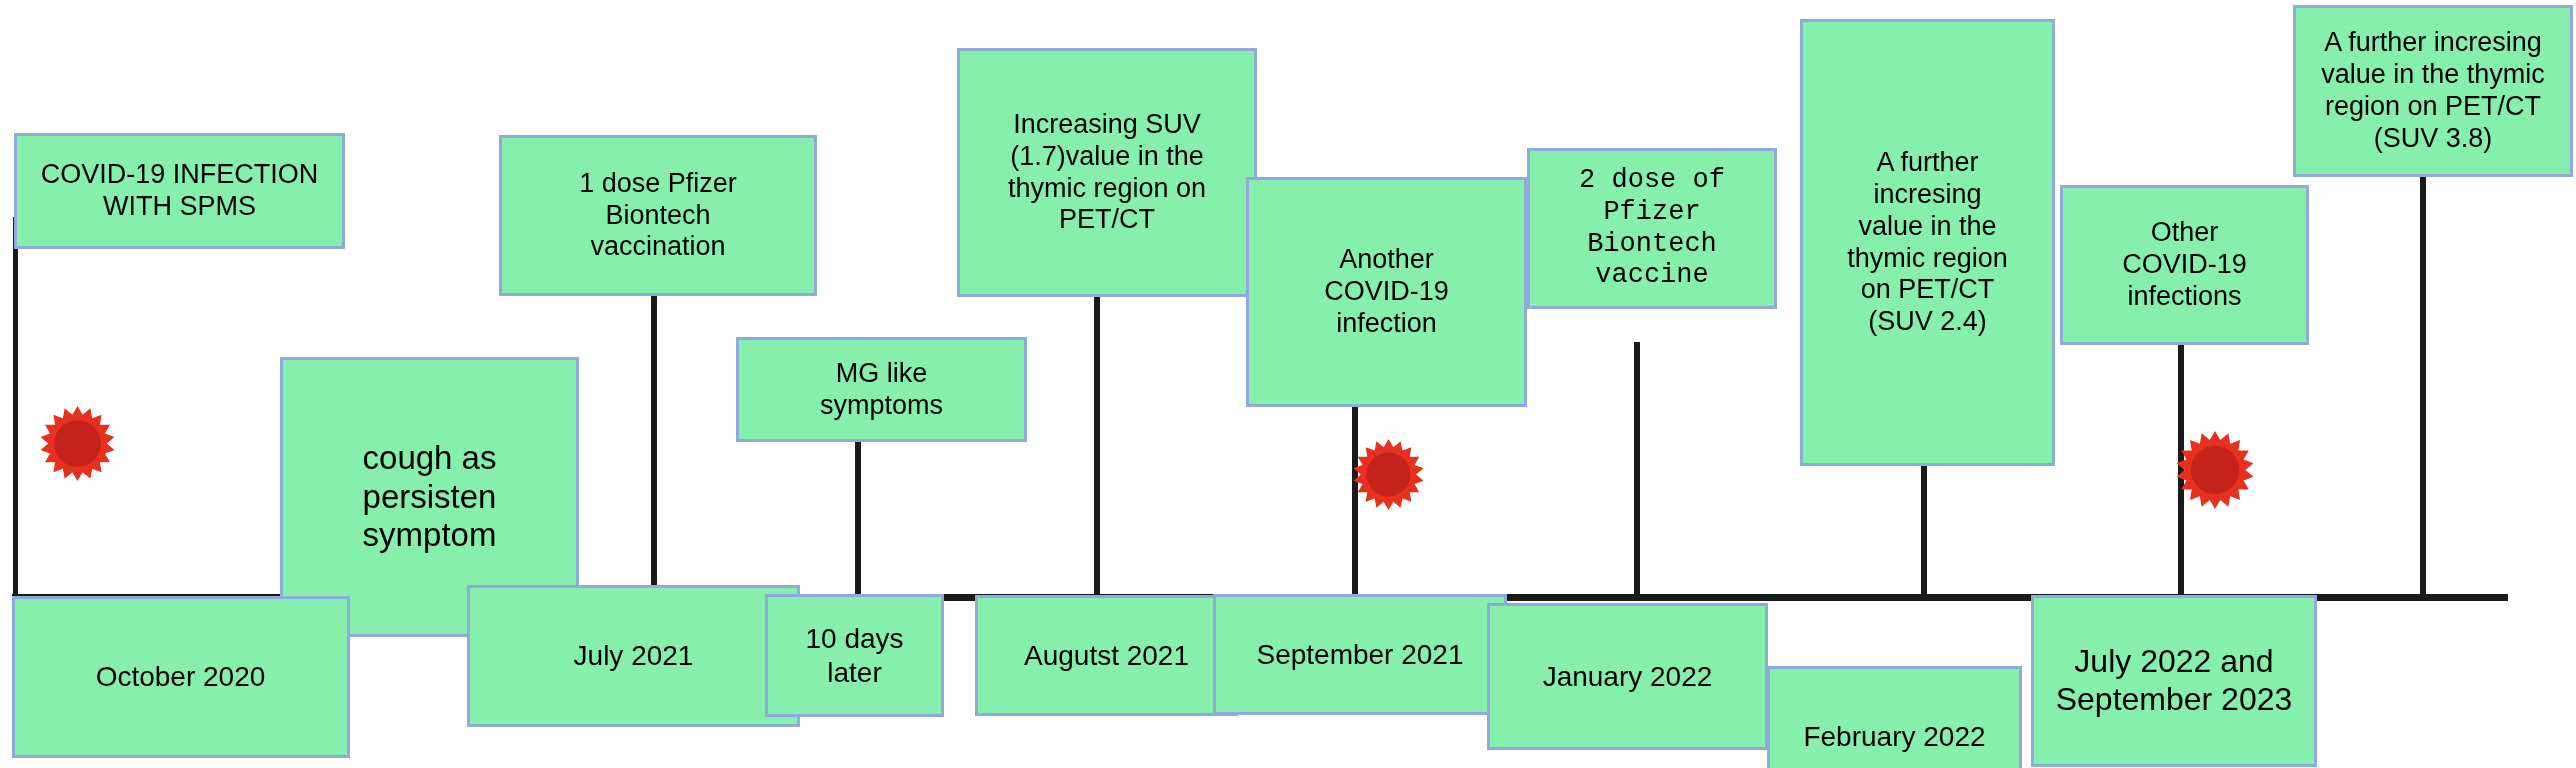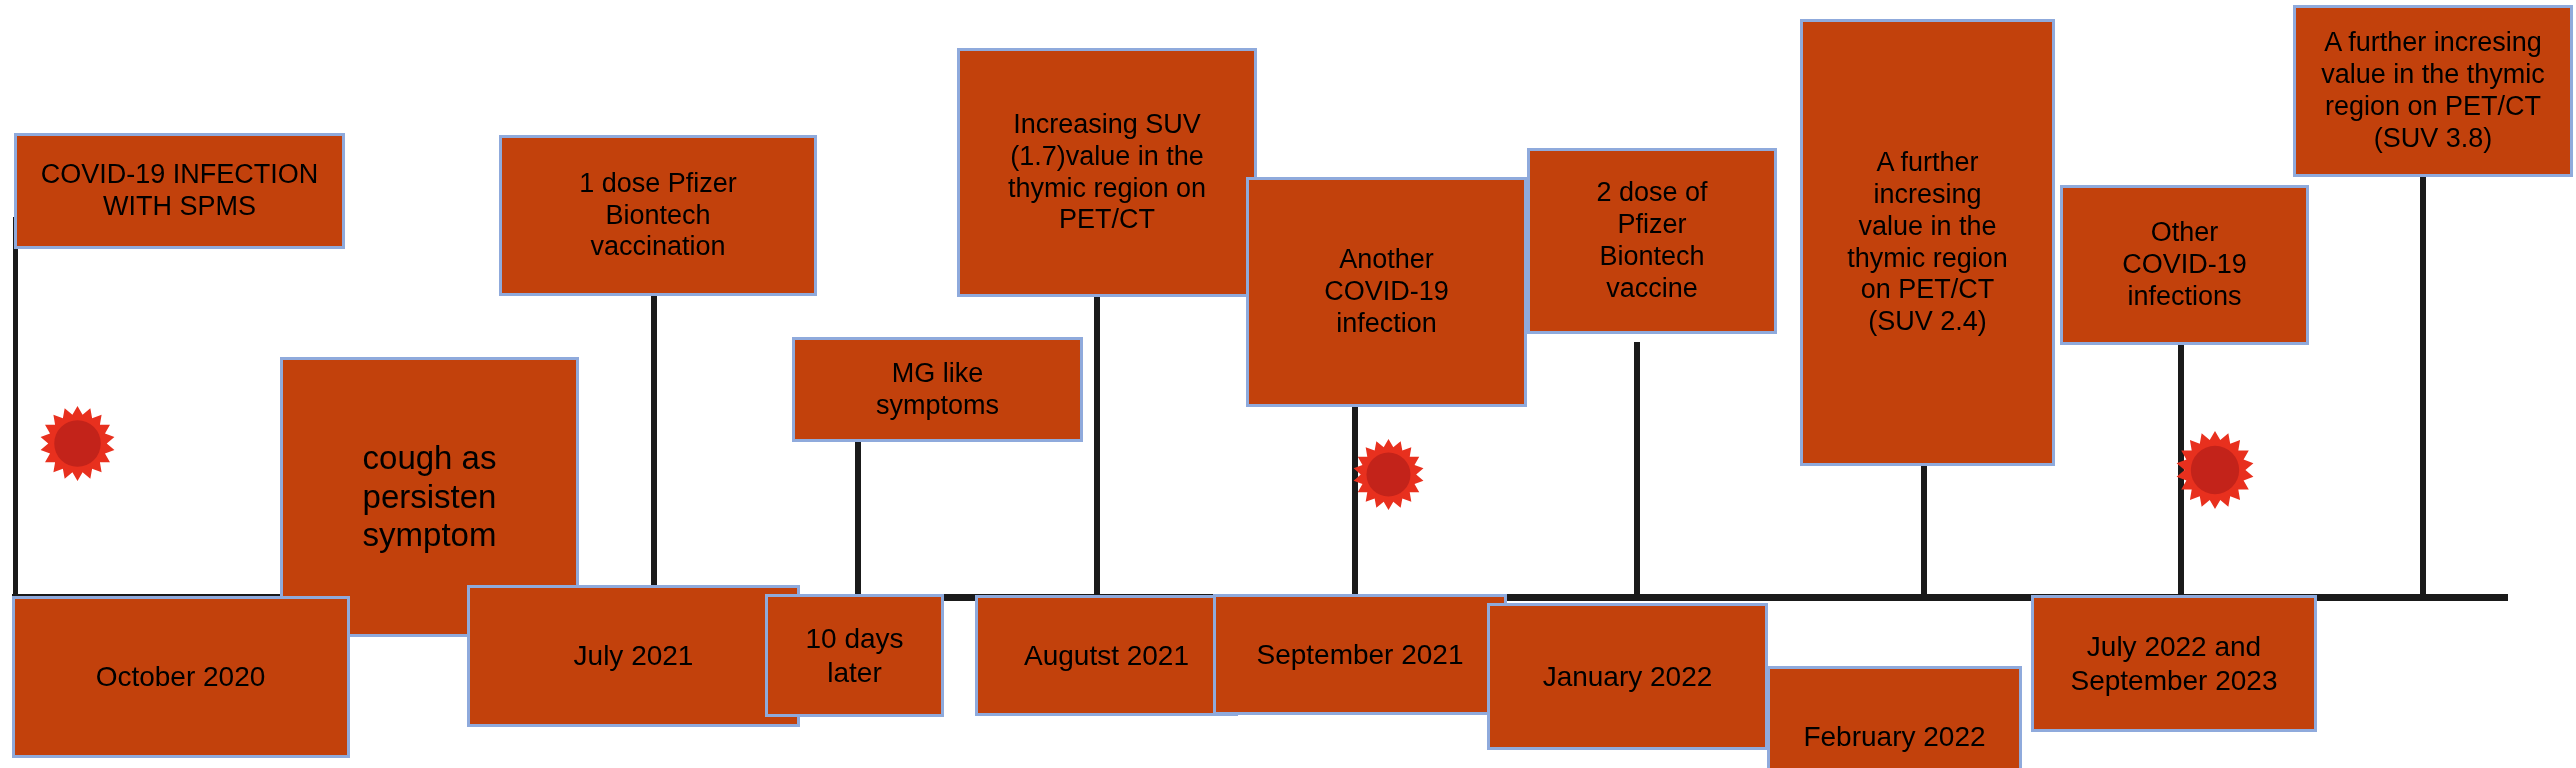--- a/index.html
+++ b/index.html
@@ -15,21 +15,21 @@
     width: 2576px;
     height: 768px;
     background: #ffffff;
     overflow: hidden;
   }
 
   
   .card {
     position: absolute;
     box-sizing: border-box;
-    background: #c2410c;
+    background: #86efac;
     border: 3.8px solid #8faadc;
     display: flex;
     align-items: center;
     justify-content: center;
     text-align: center;
     color: #000000;
     line-height: 1.18;
     white-space: pre-line;
     padding: 2.6px 5.1px;
   }
@@ -75,30 +75,30 @@
 
   <div id="events-layer">
       <div class="card" style="left: 14px; top: 101px; width: 331px; height: 116px; font-size: 27px; margin-top: 32px;">COVID-19 INFECTION
 WITH SPMS</div>
       <div class="card" style="left: 280px; top: 357px; width: 299px; height: 280px; font-size: 33px; text-align: right;">cough as
 persisten
 symptom</div>
       <div class="card" style="left: 499px; top: 135px; width: 318px; height: 161px; font-size: 27px;">1 dose Pfizer
 Biontech
 vaccination</div>
-      <div class="card" style="left: 792px; top: 337px; width: 291px; height: 105px; font-size: 27px;">MG like
+      <div class="card" style="left: 736px; top: 337px; width: 291px; height: 105px; font-size: 27px;">MG like
 symptoms</div>
       <div class="card" style="left: 957px; top: 48px; width: 300px; height: 249px; font-size: 27px;">Increasing SUV
 (1.7)value in the
 thymic region on
 PET/CT</div>
       <div class="card" style="left: 1246px; top: 177px; width: 281px; height: 230px; font-size: 27px;">Another
 COVID-19
 infection</div>
-      <div class="card" style="left: 1527px; top: 148px; width: 250px; height: 186px; font-size: 27px;">2 dose of
+      <div class="card" style="left: 1527px; top: 148px; width: 250px; height: 161px; font-size: 27px; font-family: Liberation Mono, monospace;">2 dose of
 Pfizer
 Biontech
 vaccine</div>
       <div class="card" style="left: 1800px; top: 19px; width: 255px; height: 447px; font-size: 27px;">A further
 incresing
 value  in the
 thymic region
 on PET/CT
 (SUV 2.4)</div>
       <div class="card" style="left: 2060px; top: 185px; width: 249px; height: 160px; font-size: 27px;">Other
@@ -112,21 +112,21 @@
 
   <div id="dates-layer">
       <div class="card date" style="left: 11.5px; top: 596px; width: 338px; height: 162px; font-size: 28px;">October 2020</div>
       <div class="card date" style="left: 467px; top: 585px; width: 333px; height: 142px; font-size: 28px;">July 2021</div>
       <div class="card date" style="left: 765px; top: 594px; width: 179px; height: 123px; font-size: 28px;">10 days
 later</div>
       <div class="card date" style="left: 975px; top: 595px; width: 263px; height: 121px; font-size: 28px;">Augutst 2021</div>
       <div class="card date" style="left: 1213px; top: 594px; width: 294px; height: 121px; font-size: 28px;">September 2021</div>
       <div class="card date" style="left: 1487px; top: 603px; width: 281px; height: 147px; font-size: 28px;">January 2022</div>
       <div class="card date" style="left: 1767px; top: 626px; width: 255px; height: 142px; font-size: 28px; margin-top: 40px;">February 2022</div>
-      <div class="card date" style="left: 2031px; top: 595px; width: 286px; height: 137px; font-size: 28px;">July 2022 and
+      <div class="card date" style="left: 2031px; top: 595px; width: 286px; height: 172px; font-size: 32px;">July 2022 and
 September 2023</div>
     </div>
 
   <div id="virus-layer">
       <div class="virus" style="left: 40px; top: 406px; width: 75px; height: 75px;">
         <svg width="75" height="75" viewBox="0 0 118 118">
           <path d="M59.00,0.00 L66.99,13.68 L79.18,3.56 L82.01,19.15 L96.92,13.80 L94.25,29.42 L110.10,29.50 L102.24,43.26 L117.10,48.75 L105.02,59.00 L117.10,69.25 L102.24,74.74 L110.10,88.50 L94.25,88.58 L96.92,104.20 L82.01,98.85 L79.18,114.44 L66.99,104.32 L59.00,118.00 L51.01,104.32 L38.82,114.44 L35.99,98.85 L21.08,104.20 L23.75,88.58 L7.90,88.50 L15.76,74.74 L0.90,69.25 L12.98,59.00 L0.90,48.75 L15.76,43.26 L7.90,29.50 L23.75,29.42 L21.08,13.80 L35.99,19.15 L38.82,3.56 L51.01,13.68 Z" fill="#e8301e"></path>
           <circle cx="59" cy="59" r="36.58" fill="#c3231a"></circle>
         </svg>
       </div>

